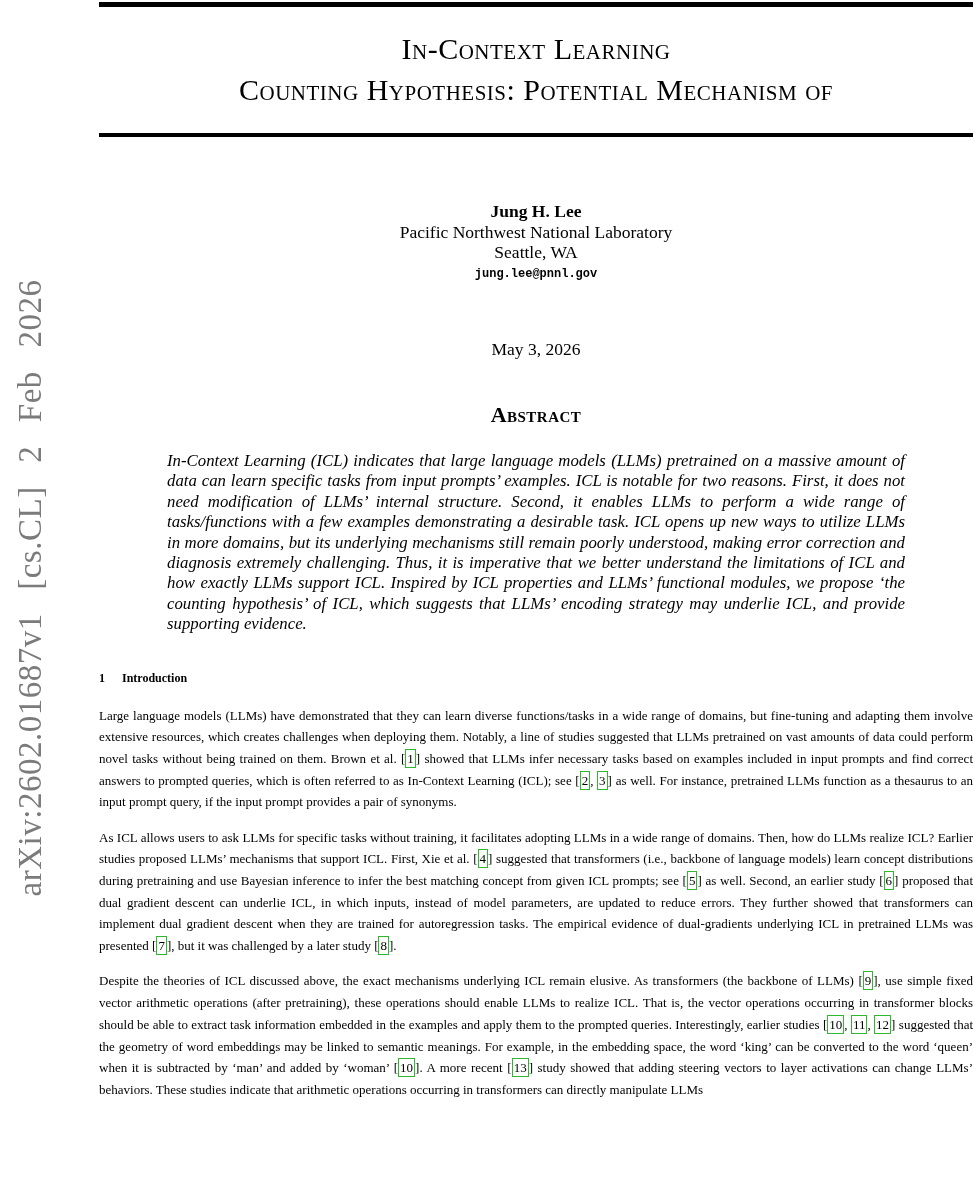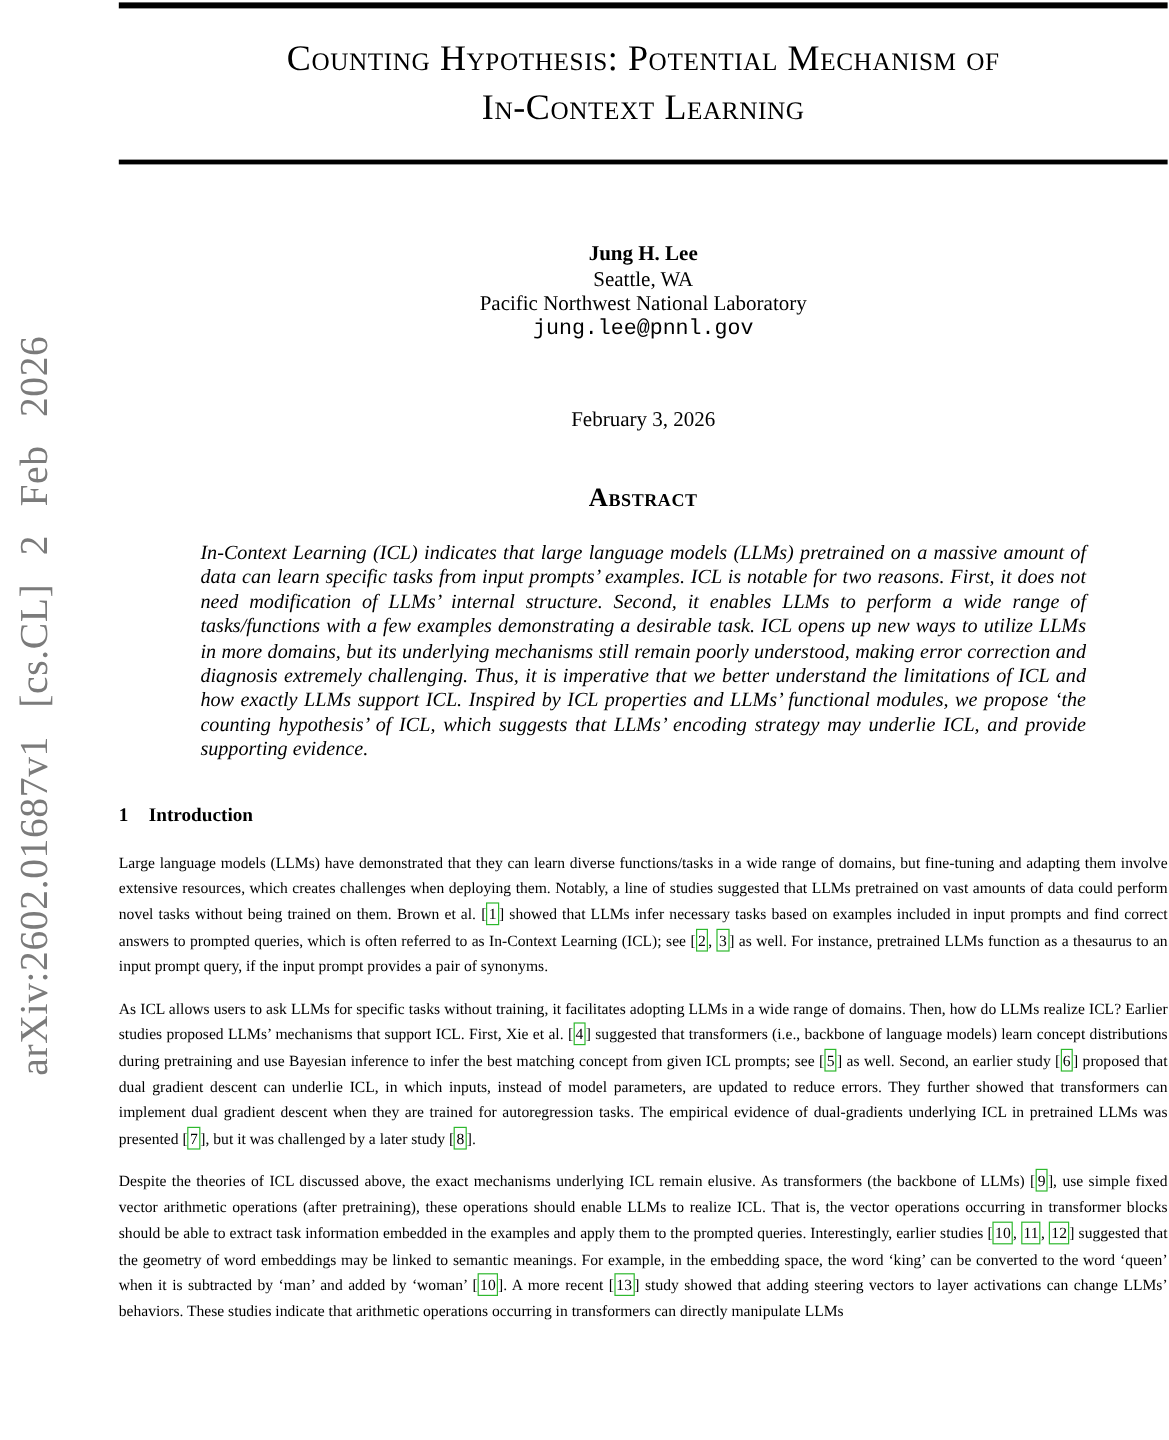--- a/index.html
+++ b/index.html
@@ -46,22 +46,23 @@
     margin-top: 64px;
   }
   .author-block {
     text-align: center;
     font-size: 17.5px;
     line-height: 20.5px;
   }
   .author-name { font-weight: bold; }
   .author-email {
     font-family: "Liberation Mono", monospace;
-    font-size: 18px;
+    font-size: 12px;
     margin-top: 1px;
+    font-weight: bold;
   }
   .paper-date {
     text-align: center;
     font-size: 17.5px;
     margin-top: 55px;
   }
   .abstract-heading {
     text-align: center;
     font-weight: bold;
     font-variant: small-caps;
@@ -72,21 +73,21 @@
   .abstract-body {
     width: 738px;
     margin: 23px auto 0 auto;
     font-size: 16.8px;
     line-height: 20.4px;
     text-align: justify;
     font-style: italic;
   }
   .section-heading {
     font-weight: bold;
-    font-size: 16px;
+    font-size: 12px;
     margin-top: 36px;
   }
   .section-number { margin-right: 17px; }
   .body-paragraphs { margin-top: 19px; }
   .body-par {
     font-size: 13px;
     line-height: 21.7px;
     text-align: justify;
     margin: 0 0 13.5px 0;
   }
@@ -101,36 +102,36 @@
 </head>
 <body>
 
 <div class="watermark" style="color: rgb(123, 123, 123);">arXiv:2602.01687v1 [cs.CL] 2 Feb 2026</div>
 
 <div class="content">
 
   <div class="rule rule-top"></div>
 
   <div class="paper-title">
+    <div>In-Context Learning</div>
     <div>Counting Hypothesis: Potential Mechanism of</div>
-    <div>In-Context Learning</div>
   </div>
 
   <div class="rule rule-under-title"></div>
 
   <div class="authors-row">
     <div class="author-block">
       <div class="author-name">Jung H. Lee</div>
+      <div>Pacific Northwest National Laboratory</div>
       <div>Seattle, WA</div>
-      <div>Pacific Northwest National Laboratory</div>
       <div class="author-email">jung.lee@pnnl.gov</div>
     </div>
   </div>
 
-  <div class="paper-date">February 3, 2026</div>
+  <div class="paper-date">May 3, 2026</div>
 
   <div class="abstract-heading">Abstract</div>
 
   <div class="abstract-body">In-Context Learning (ICL) indicates that large language models (LLMs) pretrained on a massive amount of data can learn specific tasks from input prompts’ examples. ICL is notable for two reasons. First, it does not need modification of LLMs’ internal structure. Second, it enables LLMs to perform a wide range of tasks/functions with a few examples demonstrating a desirable task. ICL opens up new ways to utilize LLMs in more domains, but its underlying mechanisms still remain poorly understood, making error correction and diagnosis extremely challenging. Thus, it is imperative that we better understand the limitations of ICL and how exactly LLMs support ICL. Inspired by ICL properties and LLMs’ functional modules, we propose ‘the counting hypothesis’ of ICL, which suggests that LLMs’ encoding strategy may underlie ICL, and provide supporting evidence.</div>
 
   <div class="section-heading">
     <span class="section-number">1</span><span>Introduction</span>
   </div>
 
   <div class="body-paragraphs" id="paragraphs">

